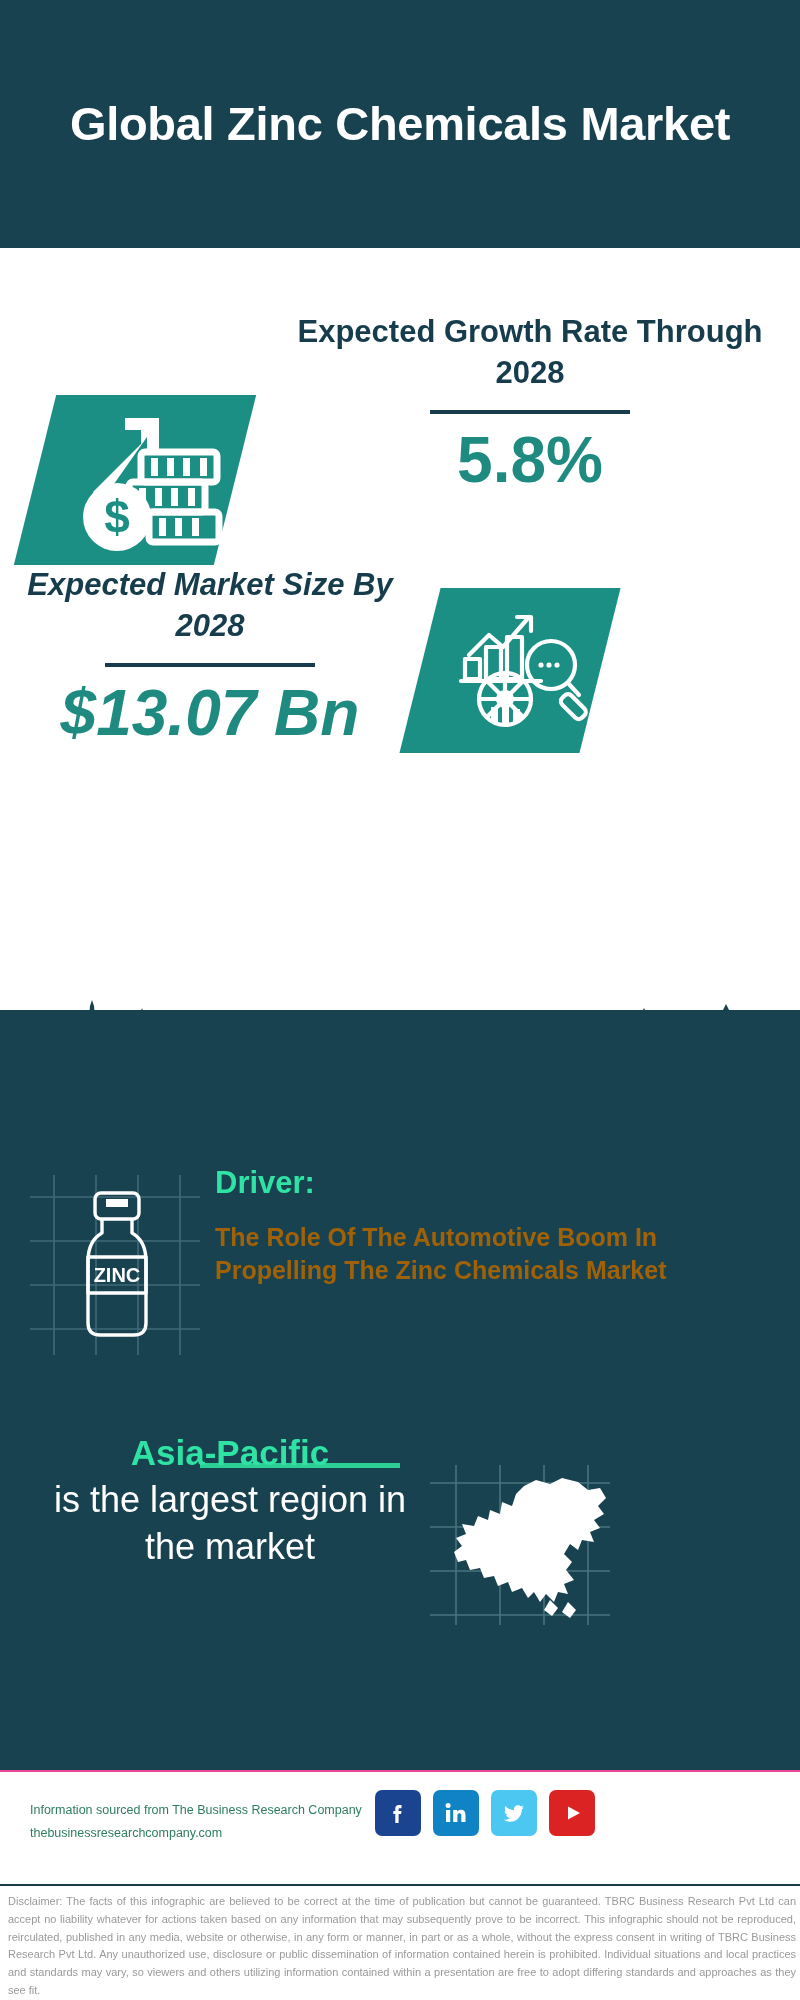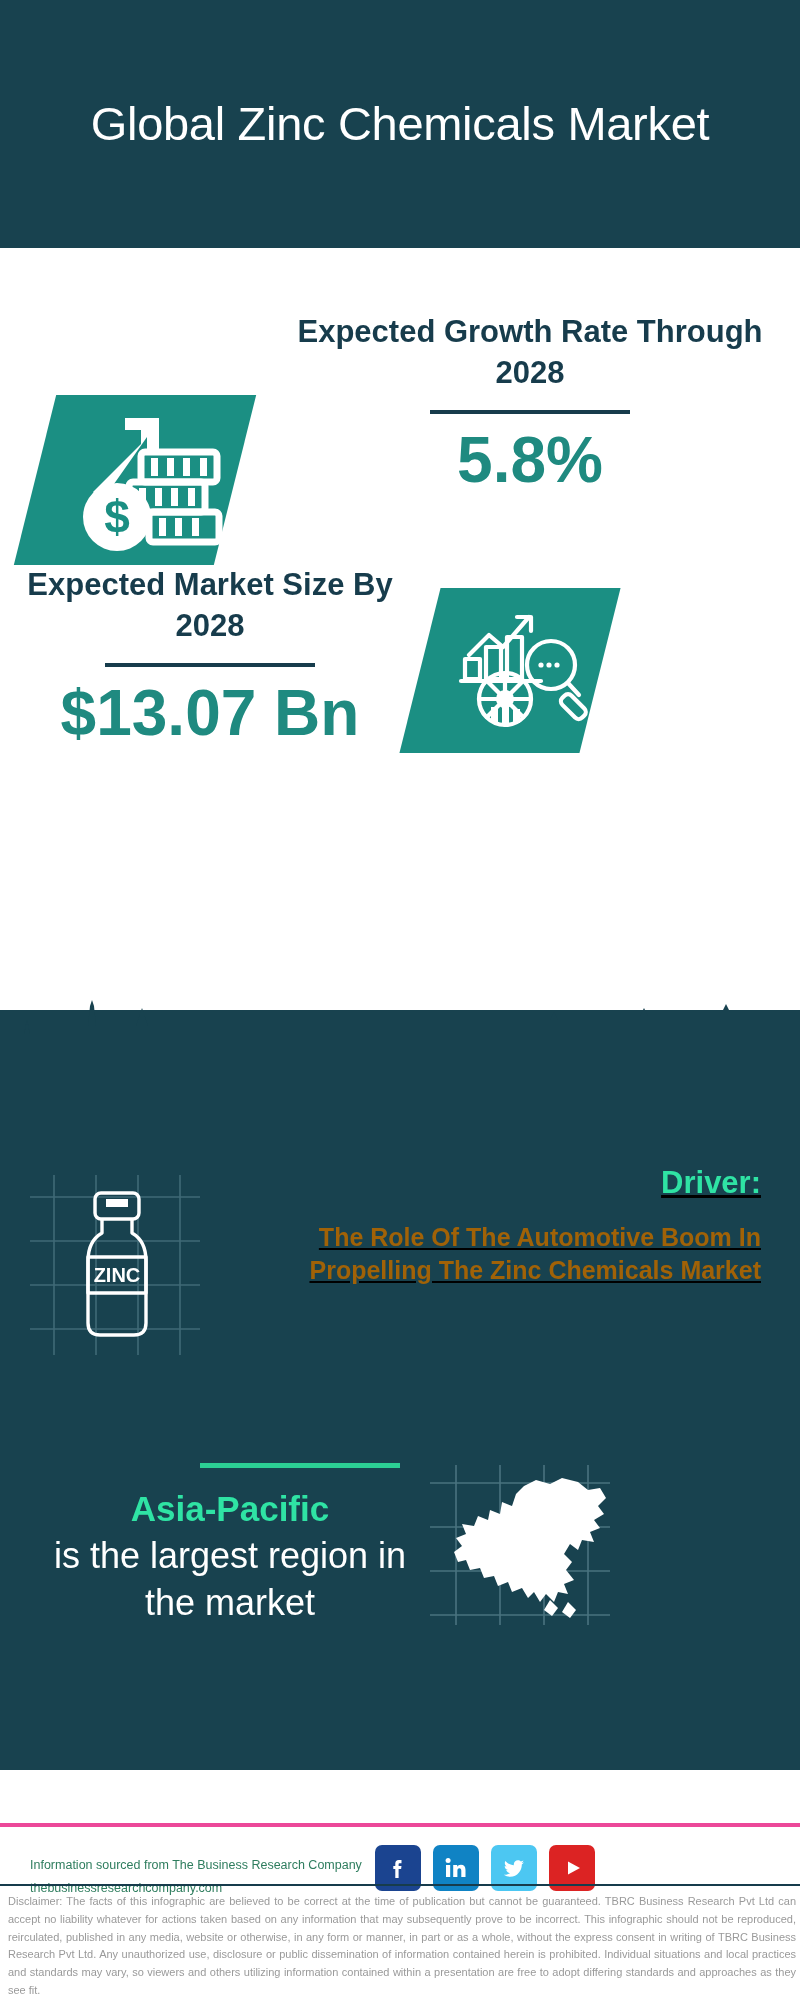--- a/index.html
+++ b/index.html
@@ -11,21 +11,21 @@
   }
   .page{position:relative;width:800px;height:2000px;overflow:hidden;}
 
   
   .header{
     position:absolute;left:0;top:0;width:800px;height:248px;
     background:#18424f;
     display:flex;align-items:center;justify-content:center;
   }
   .header-title{
-    color:#ffffff;font-size:47px;font-weight:normal;
+    color:#ffffff;font-size:47px;font-weight:bold;
     line-height:1.22;text-align:center;letter-spacing:-0.3px;
     padding:0 40px;
   }
 
   
   .white-band{
     position:absolute;left:0;top:248px;width:800px;height:762px;background:#ffffff;
   }
 
   
@@ -45,21 +45,21 @@
     color:#173c4c;font-size:31px;font-weight:bold;line-height:1.32;
   }
   .rule-dark{
     width:200px;height:4px;background:#173c4c;margin:16px auto 0;
   }
   .big-teal{
     color:#1f8a80;font-size:64px;font-weight:bold;margin-top:14px;line-height:1.0;
   }
 
   
-  .size-row{position:absolute;left:0;top:565px;width:676px;height:230px;}
+  .size-row{position:absolute;left:0;top:565px;width:676px;height:230px;font-style:italic;}
   .size-text{position:absolute;left:20px;top:0;width:380px;text-align:center;}
   .rule-dark2{width:210px;height:4px;background:#173c4c;margin:16px auto 0;}
   .para-right{
     position:absolute;left:420px;top:23px;width:180px;height:165px;
     background:#1b8f83;transform:skewX(-14deg);
   }
   .icon-analytics{position:absolute;left:455px;top:38px;width:135px;height:135px;}
 
   
   .dark-lower{
@@ -69,48 +69,48 @@
   .skyline{
     position:absolute;left:0;top:990px;width:800px;height:130px;
   }
 
   .grid-left{
     position:absolute;left:30px;top:1175px;width:170px;height:180px;opacity:.45;
   }
   .icon-zinc{position:absolute;left:62px;top:1185px;width:110px;height:160px;}
 
   .driver-block{
-    position:absolute;left:201px;top:1165px;width:560px;text-align:right;text-decoration:underline;
+    position:absolute;left:215px;top:1165px;width:560px;text-align:left;
   }
   .driver-label{
     color:#2fe3a4;font-size:31px;font-weight:bold;
   }
   .driver-text{
     color:#a16207;font-size:25px;font-weight:bold;line-height:1.33;margin-top:20px;
   }
 
   .rule-green{
     position:absolute;left:200px;top:1463px;width:200px;height:5px;background:#2ccf94;
   }
 
   .region-block{
-    position:absolute;left:30px;top:1489px;width:400px;text-align:center;
+    position:absolute;left:30px;top:1433px;width:400px;text-align:center;
   }
   .region-name{color:#2fe3a4;font-size:35px;font-weight:bold;}
   .region-sub{color:#ffffff;font-size:36px;line-height:1.3;margin-top:4px;}
 
   .grid-right{
     position:absolute;left:430px;top:1465px;width:180px;height:160px;opacity:.5;
   }
   .icon-asia{position:absolute;left:432px;top:1468px;width:180px;height:160px;}
 
   
   .footer{
-    position:absolute;left:0;top:1823px;width:800px;height:112px;
-    background:#ffffff;border-top:4px solid #ec4899;
+    position:absolute;left:0;top:1770px;width:800px;height:112px;
+    background:#ffffff;border-top:2px solid #ec4899;
   }
   .footer-text{
     position:absolute;left:30px;top:27px;width:360px;
     color:#2e7d5e;font-size:12.5px;line-height:1.85;
   }
   .social{
     position:absolute;left:375px;top:18px;display:flex;gap:12px;
   }
   .sicon{width:46px;height:46px;border-radius:7px;display:flex;align-items:center;justify-content:center;}
   .s-fb{background:#1b4490;}

